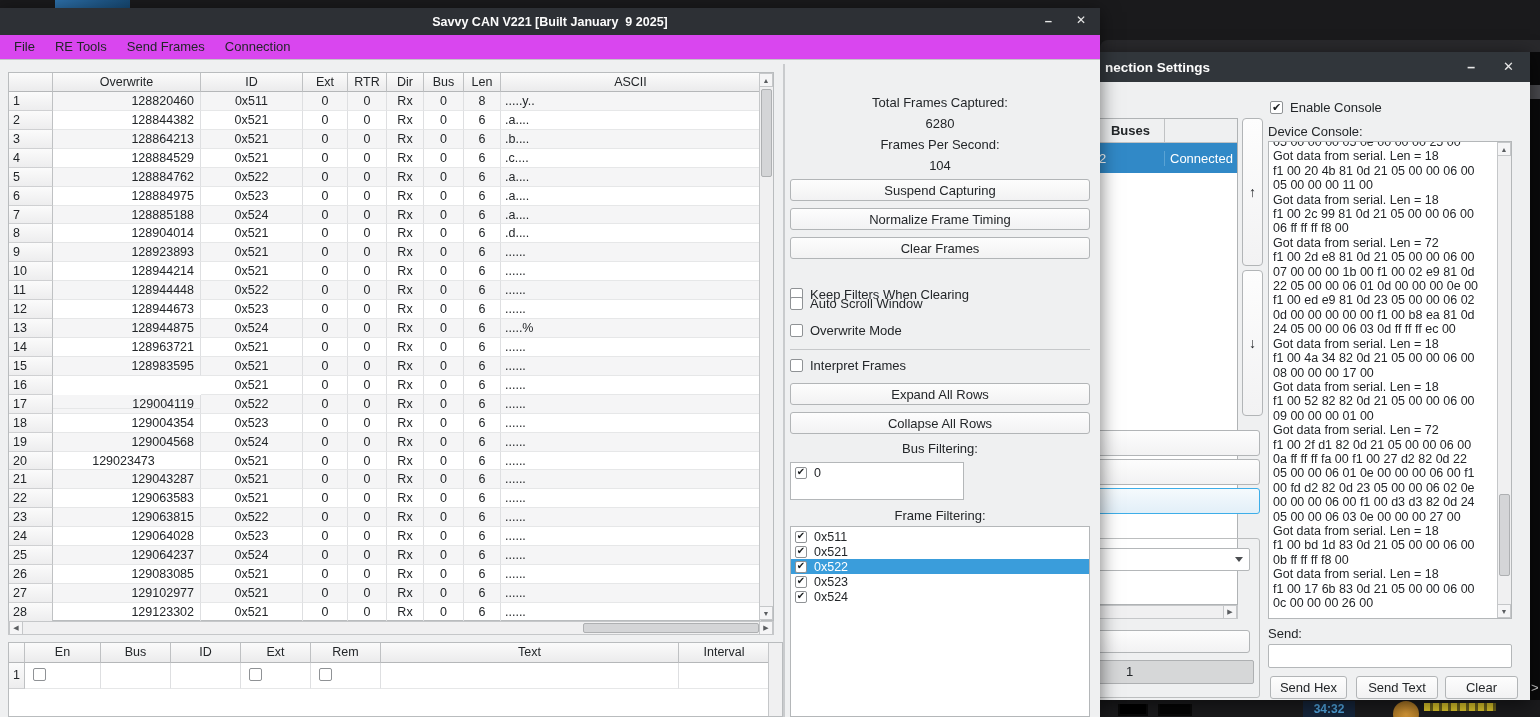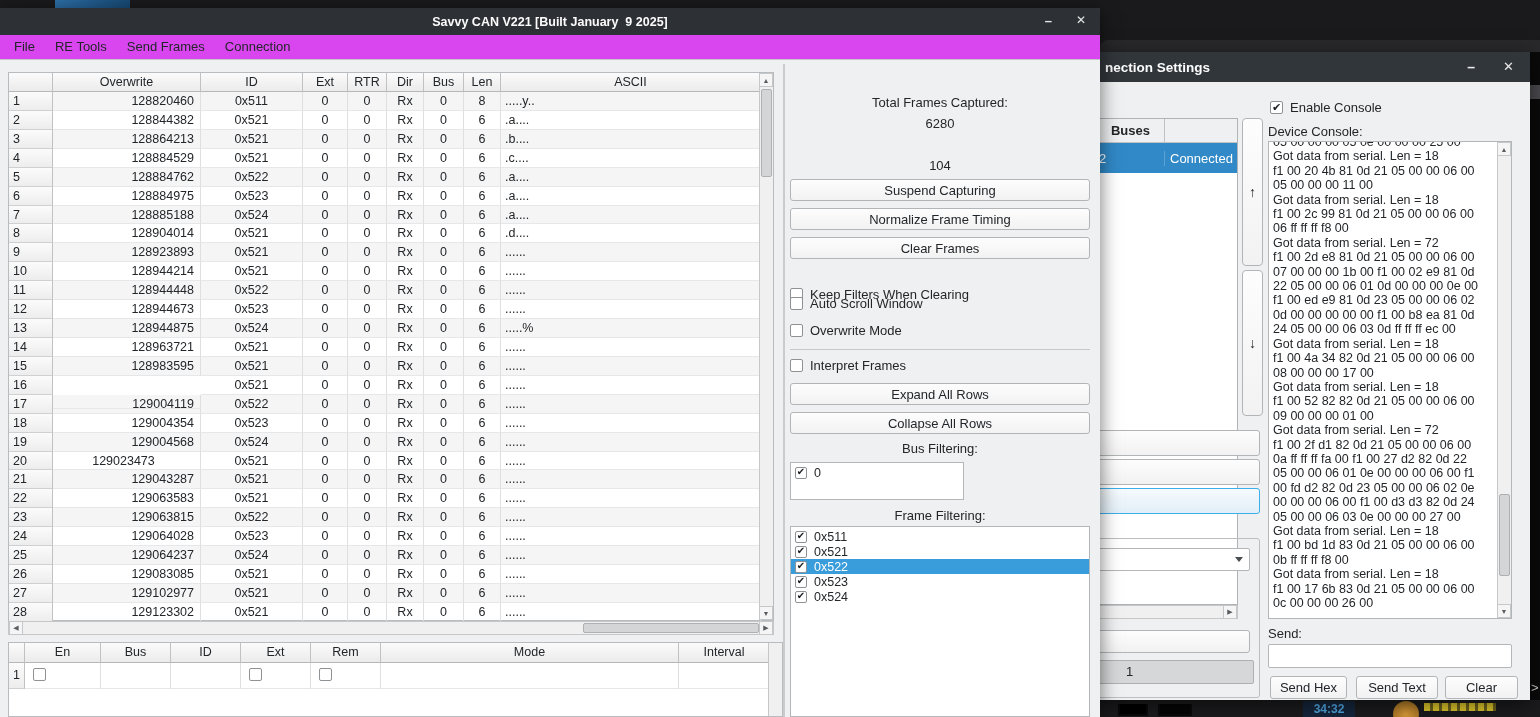--- a/index.html
+++ b/index.html
@@ -526,40 +526,41 @@
   </div>
 
   <div class="ftable" style="left:8px;top:634px;width:775px;height:75px">
     <div class="fhead" id="sender-header" style="height:20px">
         <div class="fh" style="width: 16px;"></div>
         <div class="fh" style="width: 76px;">En</div>
         <div class="fh" style="width: 70px;">Bus</div>
         <div class="fh" style="width: 70px;">ID</div>
         <div class="fh" style="width: 70px;">Ext</div>
         <div class="fh" style="width: 70px;">Rem</div>
-        <div class="fh" style="width: 298px;">Mode</div>
+        <div class="fh" style="width: 298px;">Text</div>
         <div class="fh" style="width: 91px;">Interval</div>
       </div>
     <div class="frow" id="sender-row" style="height:26px;background:#fff">
         <div class="fc al-l rn" style="width: 16px; height: 26px; line-height: 25px;">1</div>
         <div class="fc al-l" style="width: 76px; height: 26px; line-height: 25px;"><div class="cbx" style="display: inline-flex; margin: 5px 0px 0px 4px;"></div></div>
         <div class="fc al-l" style="width: 70px; height: 26px; line-height: 25px;"></div>
         <div class="fc al-l" style="width: 70px; height: 26px; line-height: 25px;"></div>
         <div class="fc al-l" style="width: 70px; height: 26px; line-height: 25px;"><div class="cbx" style="display: inline-flex; margin: 5px 0px 0px 4px;"></div></div>
         <div class="fc al-l" style="width: 70px; height: 26px; line-height: 25px;"><div class="cbx" style="display: inline-flex; margin: 5px 0px 0px 4px;"></div></div>
         <div class="fc al-l" style="width: 298px; height: 26px; line-height: 25px;"></div>
         <div class="fc al-l" style="width: 91px; height: 26px; line-height: 25px;"></div>
       </div>
     <div class="sbv" style="right:0;top:0;height:73px"></div>
   </div>
 
   <div class="abs" style="left:783px;top:56px;width:2px;height:653px;background:#c9cbcd"></div>
 
   <div class="centerlbl" style="left:790px;top:87px">Total Frames Captured:</div>
   <div class="centerlbl" style="left:790px;top:108px">6280</div>
+  <div class="centerlbl" style="left:790px;top:129px">Frames Per Second:</div>
   <div class="centerlbl" style="left:790px;top:150px">104</div>
 
   <div class="btn" style="left:790px;top:171px;width:300px">Suspend Capturing</div>
   <div class="btn" style="left:790px;top:200px;width:300px">Normalize Frame Timing</div>
   <div class="btn" style="left:790px;top:229px;width:300px">Clear Frames</div>
 
   <div class="cbrow" style="left:790px;top:279px">
     <span class="cbx"></span>
     <span>Keep Filters When Clearing</span>
   </div>

